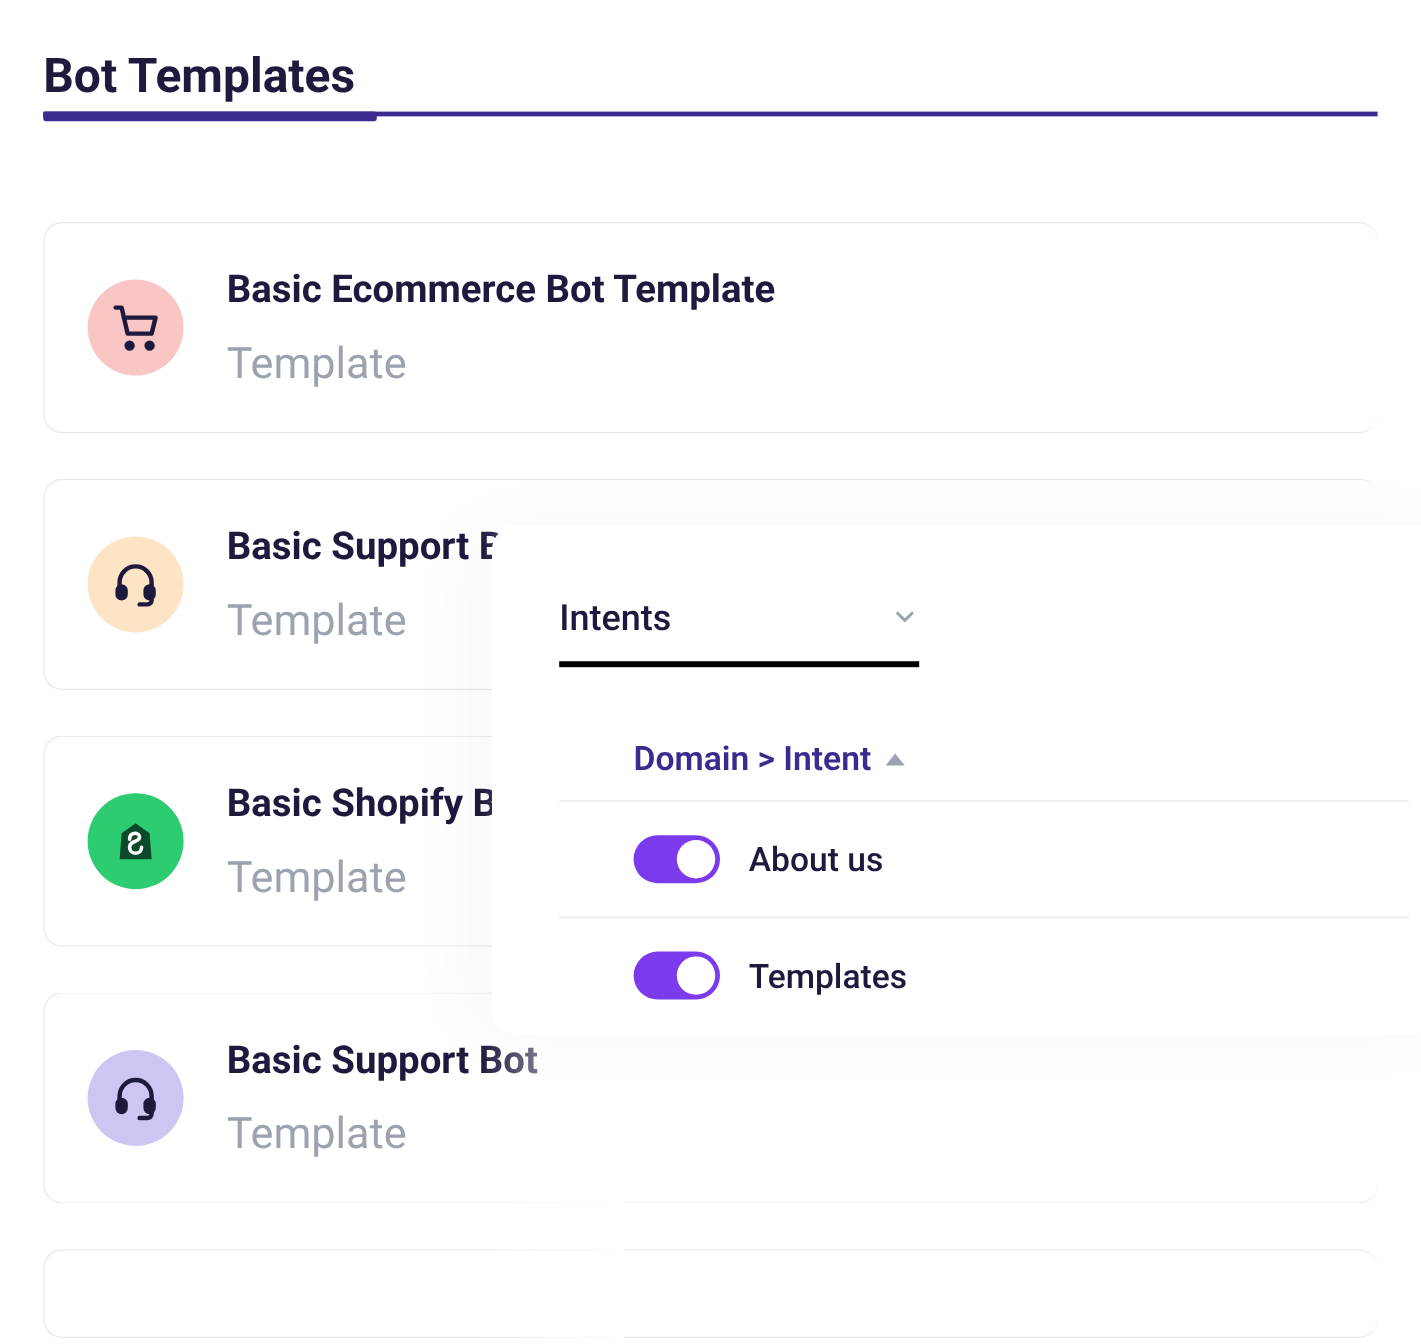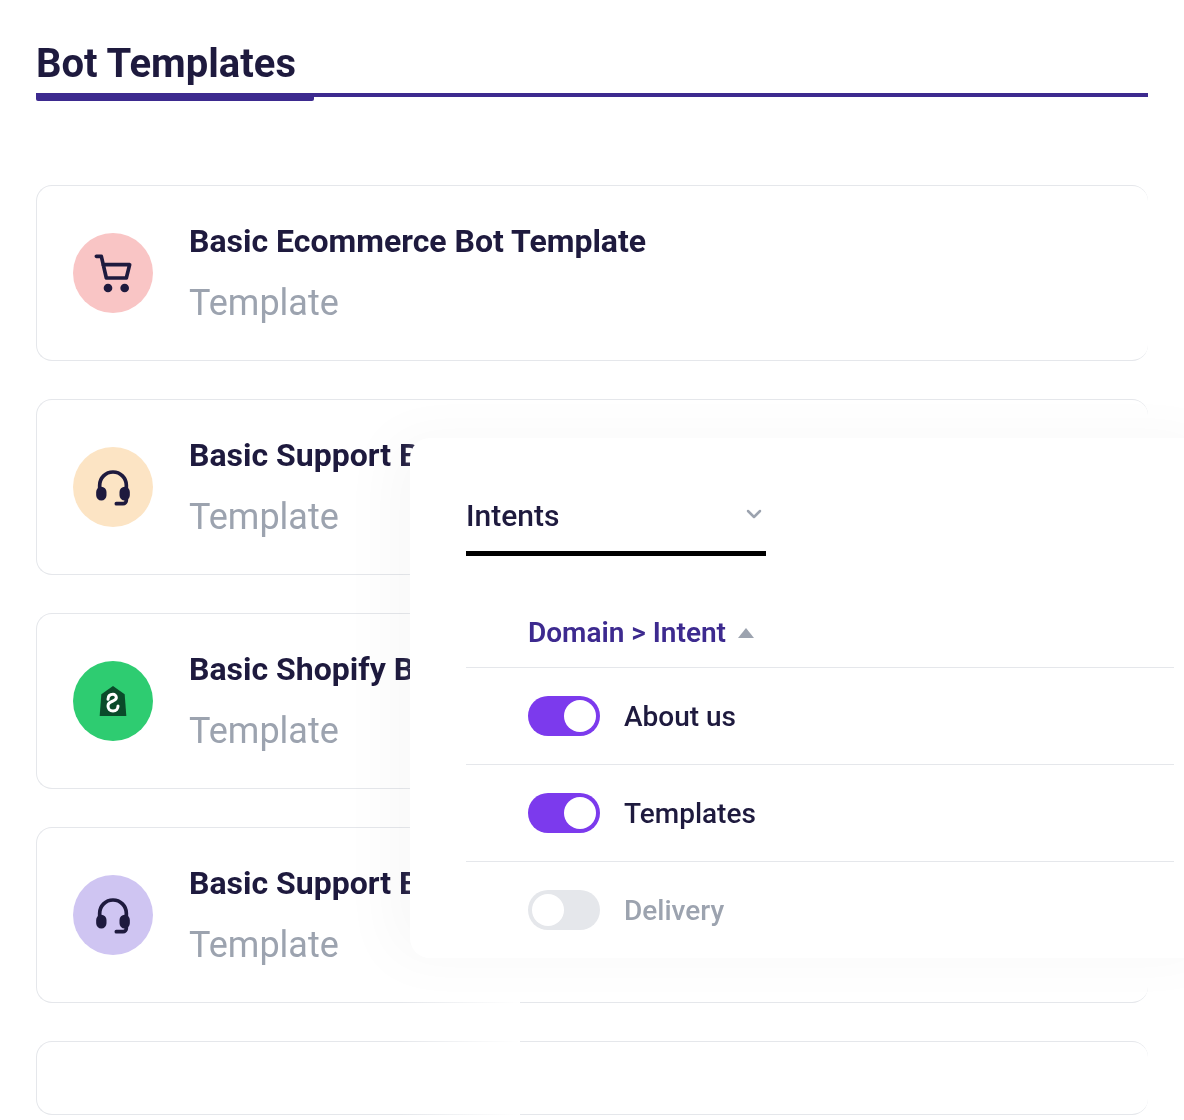--- a/index.html
+++ b/index.html
@@ -263,19 +263,13 @@
   </div>
 
 
   <div class="intent-row">
     <div class="toggle toggle-on">
         <div class="toggle-knob"></div>
       </div>
     <span class="intent-label">Templates</span>
   </div>
 
-  <div class="intent-row" style="border-bottom:none;">
-    <div class="toggle toggle-off">
-        <div class="toggle-knob"></div>
-      </div>
-    <span class="intent-label intent-label-disabled">Delivery</span>
-  </div>
 </div>
 
 </body></html>

